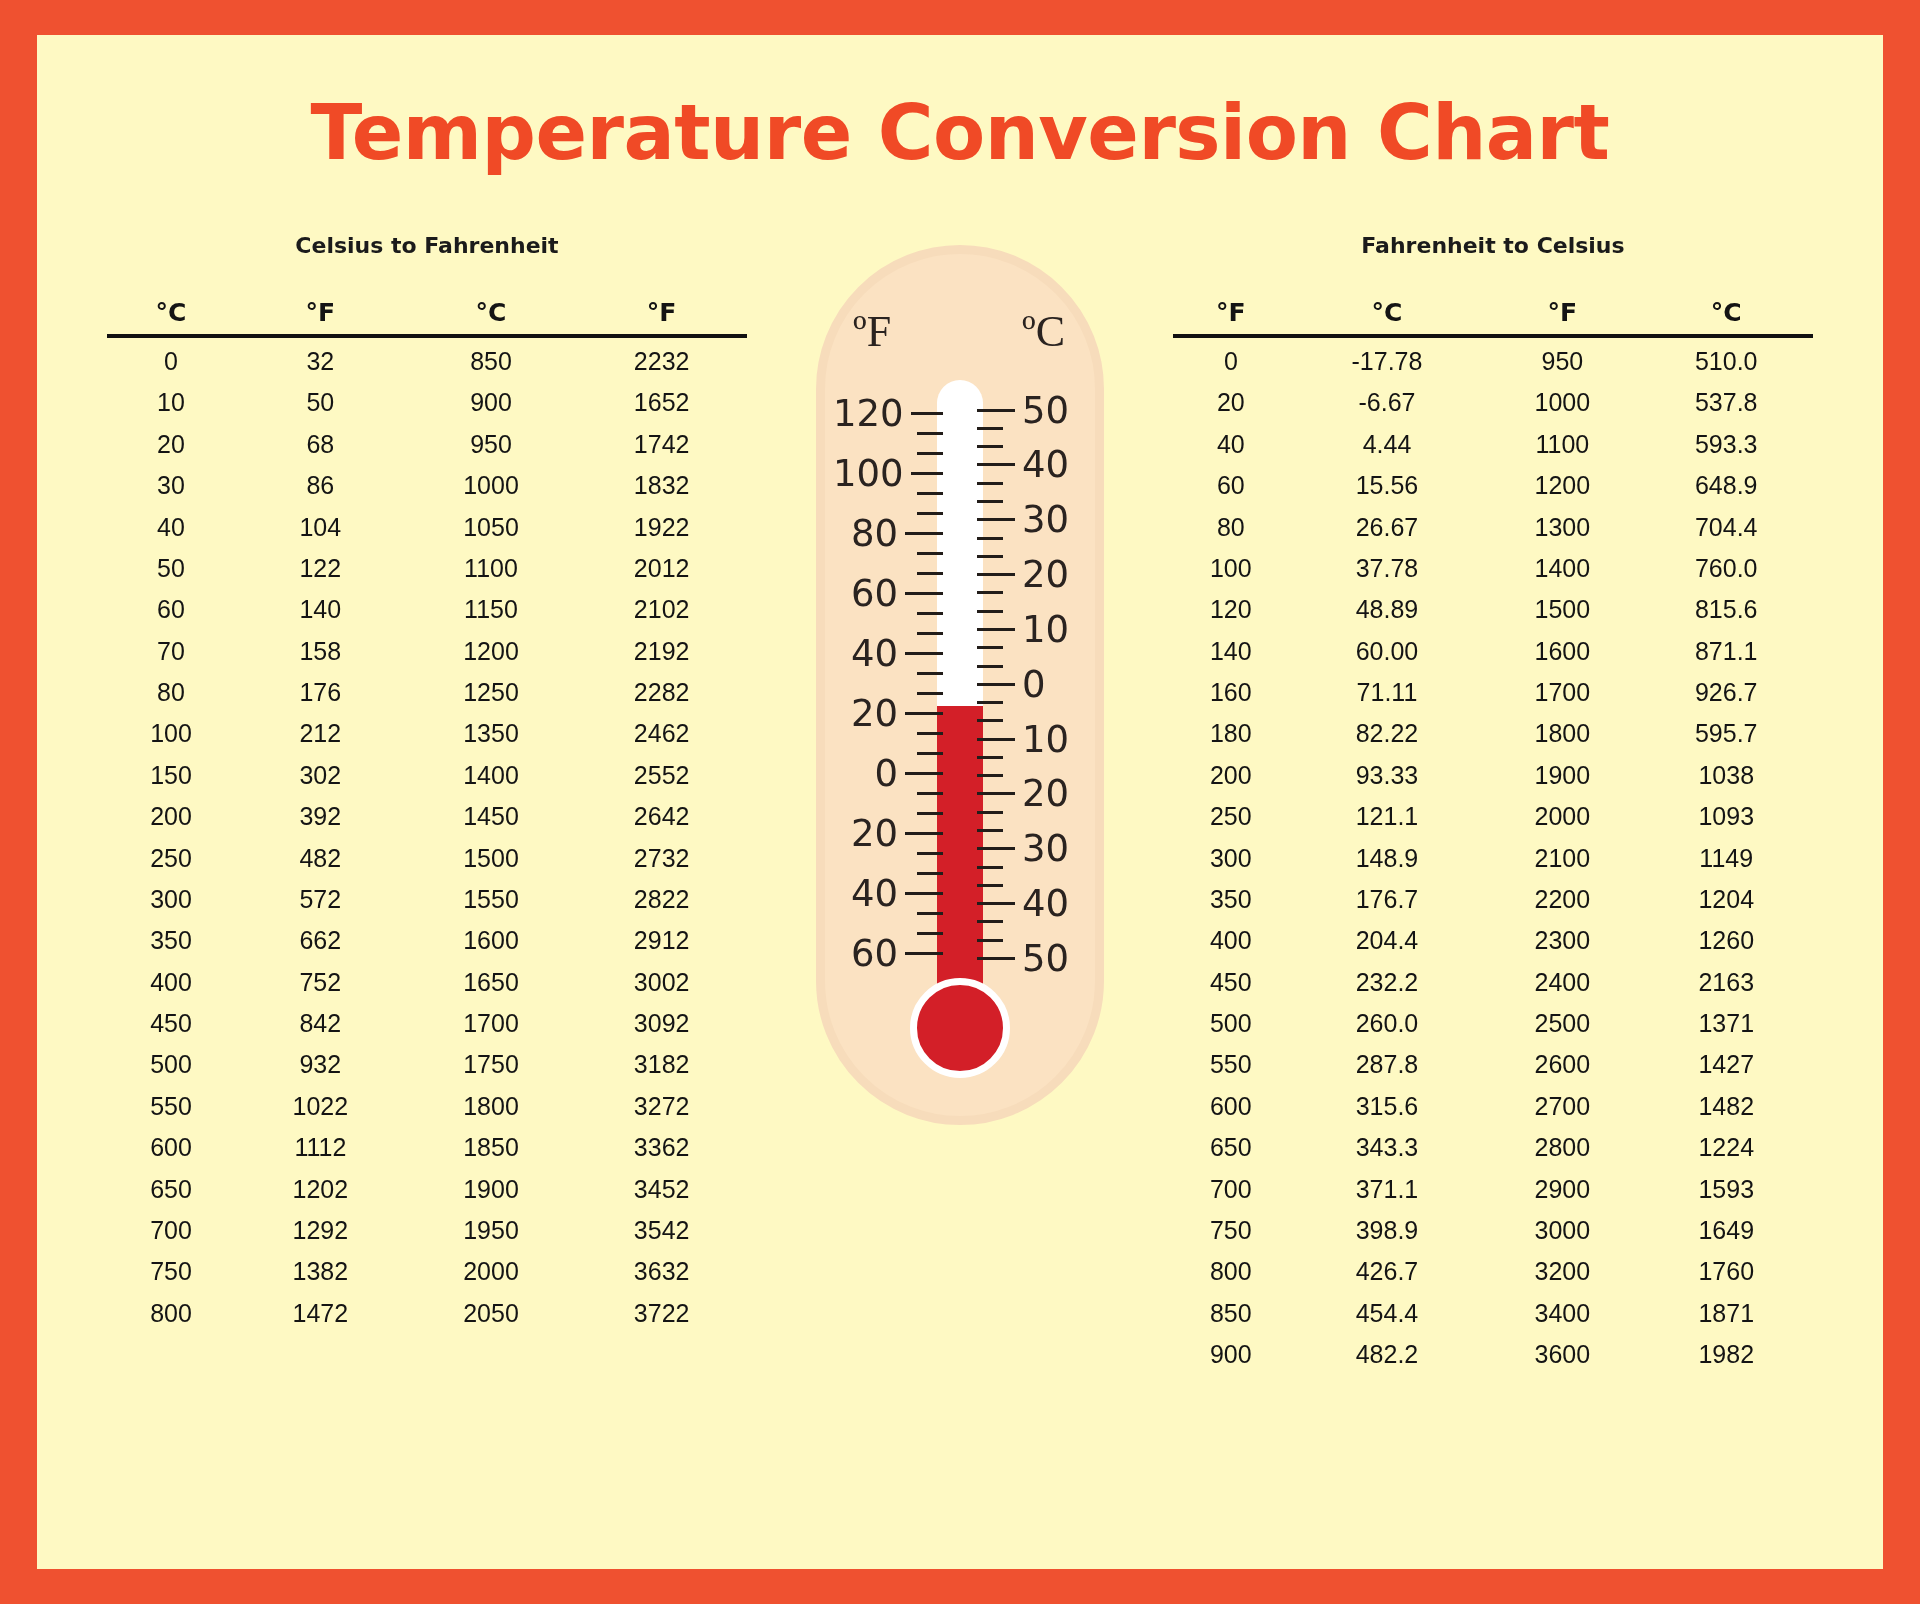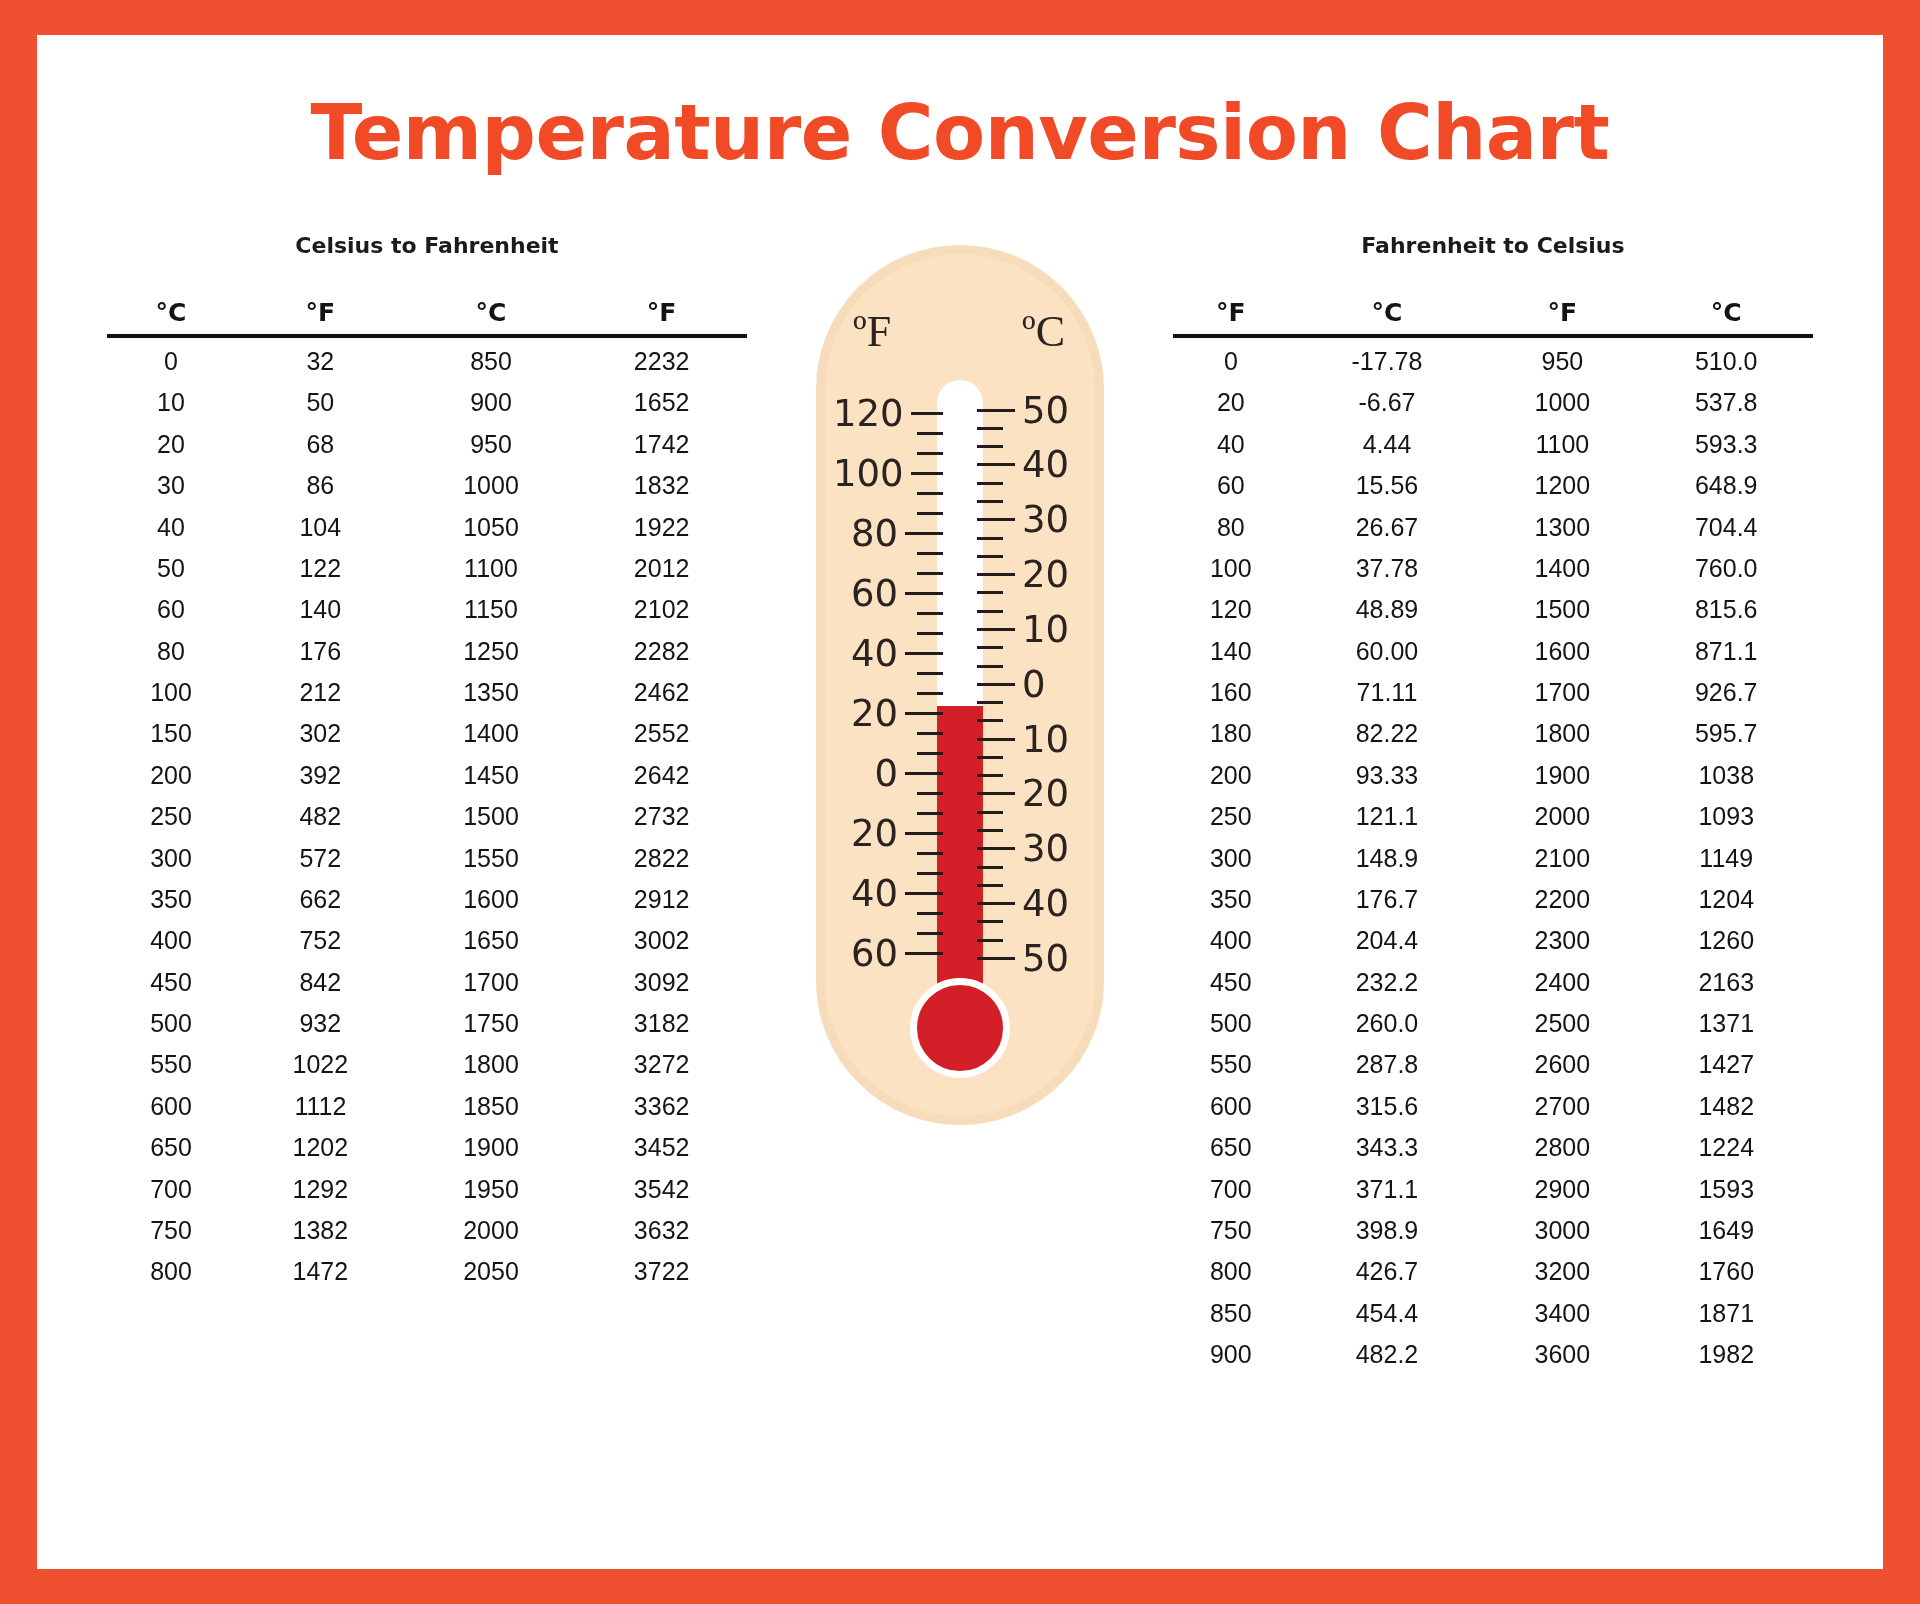--- a/index.html
+++ b/index.html
@@ -11,21 +11,21 @@
   body {
     background: #EF5130;
     display: flex;
     align-items: center;
     justify-content: center;
   }
   #poster {
     position: relative;
     width: 1846px;
     height: 1534px;
-    background: #ffffff;
+    background: #fef9c3;
     overflow: hidden;
   }
   
   #title {
     text-align: center;
     color: #F04A26;
     font-size: 76px;
     font-weight: 800;
     letter-spacing: -0.5px;
     font-family: "DejaVu Sans", "Liberation Sans", sans-serif;
@@ -215,20 +215,26 @@
               <td>1100</td>
               <td>2012</td>
             </tr>
             <tr>
               <td>60</td>
               <td>140</td>
               <td>1150</td>
               <td>2102</td>
             </tr>
             <tr>
+              <td>70</td>
+              <td>158</td>
+              <td>1200</td>
+              <td>2192</td>
+            </tr>
+            <tr>
               <td>80</td>
               <td>176</td>
               <td>1250</td>
               <td>2282</td>
             </tr>
             <tr>
               <td>100</td>
               <td>212</td>
               <td>1350</td>
               <td>2462</td>

